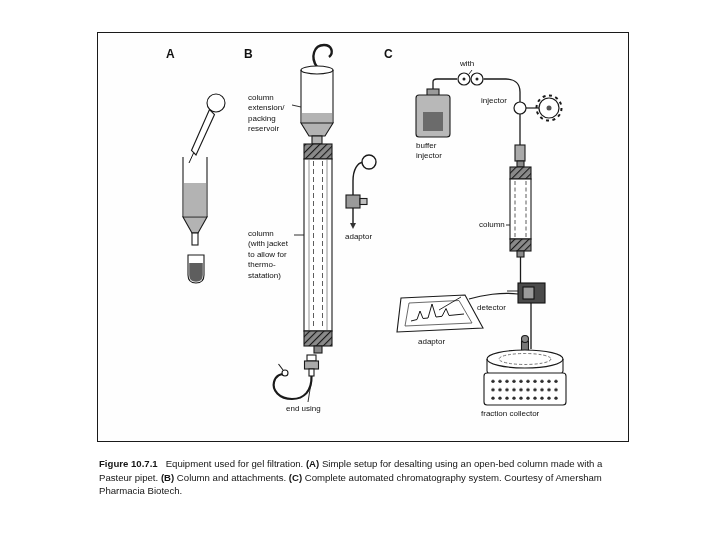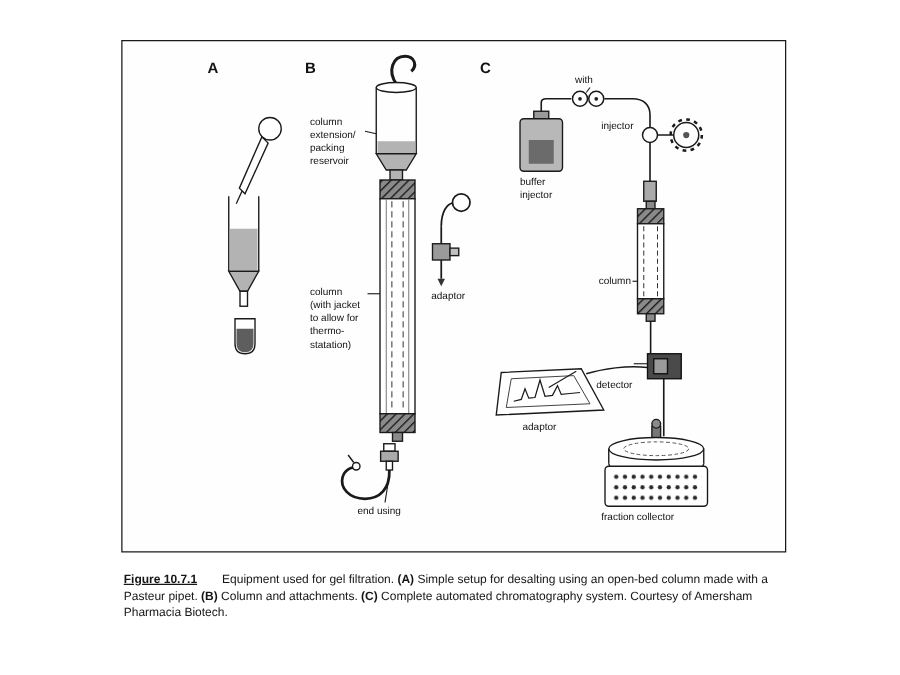--- a/index.html
+++ b/index.html
@@ -17,21 +17,21 @@
     position:absolute;font-size:12px;font-weight:600;color:#111;
   }
   .ann{
     position:absolute;font-size:8px;line-height:1.3;color:#111;
     white-space:pre-line;
   }
   .caption{
     position:absolute;left:99px;top:447px;width:529px;
     font-size:9.6px;line-height:1.45;color:#151515;
   }
-  .caption .fig-label{font-weight:bold;margin-right:20px;text-decoration:underline;}
+  .caption .fig-label{font-weight:bold;margin-right:8px;}
   .caption b{font-weight:bold;}
 </style>
 </head>
 <body>
 
 <div class="figure-box">
 
   <svg width="530" height="408" viewBox="0 0 530 408">
     <defs>
       <pattern id="hatch" patternUnits="userSpaceOnUse" width="5" height="5" patternTransform="rotate(45)">

